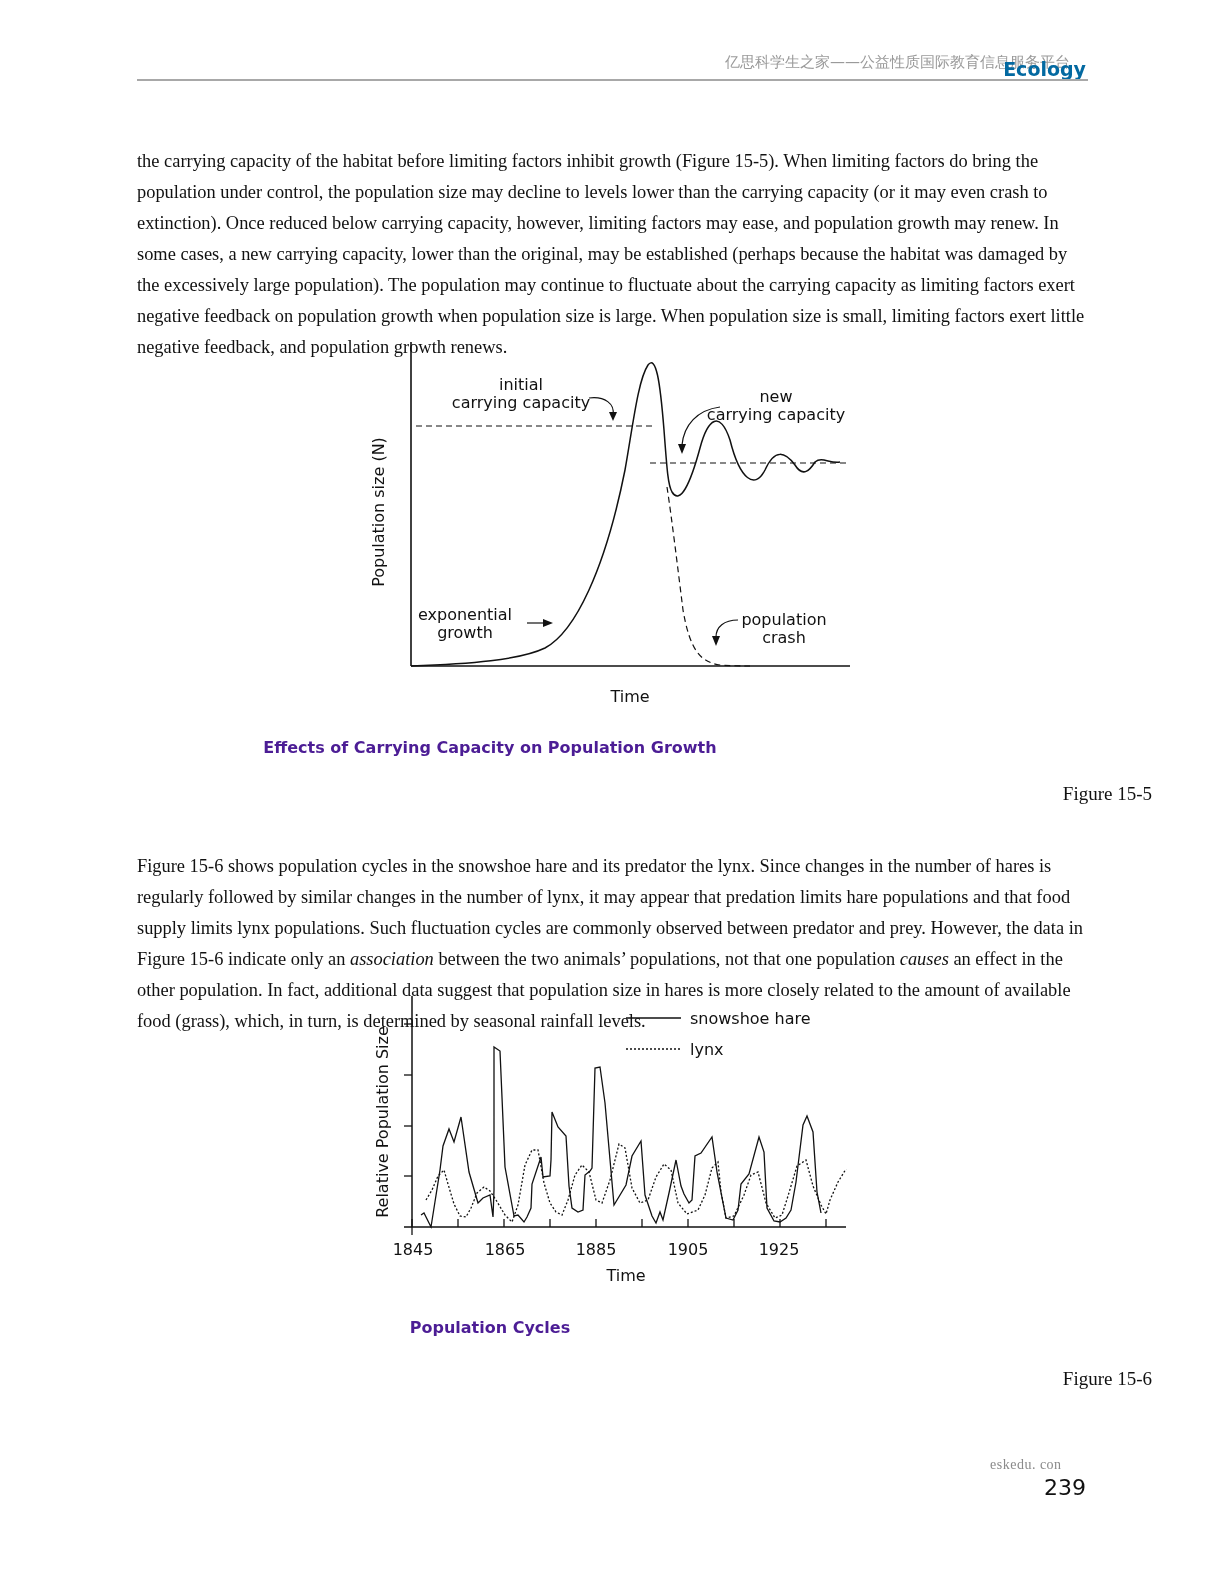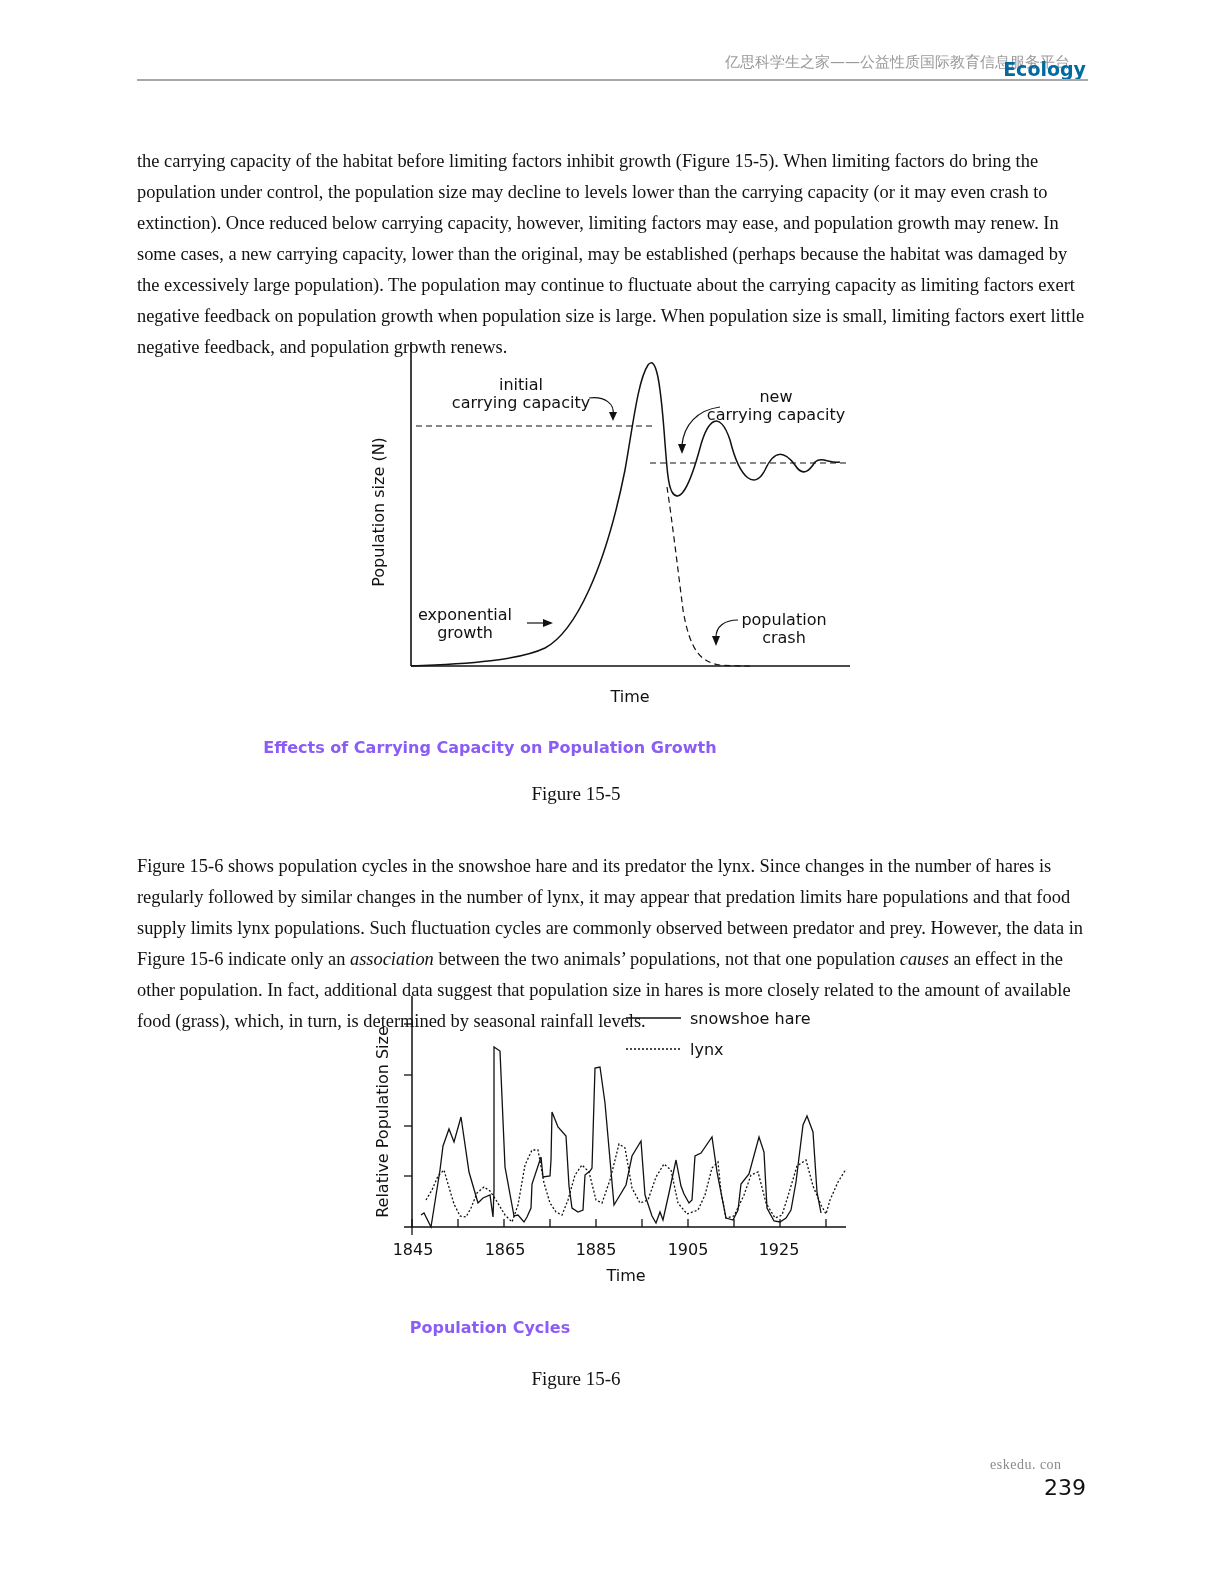--- a/index.html
+++ b/index.html
@@ -5,22 +5,22 @@
   html, body { margin: 0; padding: 0; background: #ffffff; }
   body { width: 1224px; height: 1584px; position: relative; overflow: hidden; font-family: "Liberation Serif", serif; color: #111; }
   .header-watermark { position: absolute; left: 660px; top: 53px; width: 410px; font-family: "DejaVu Sans", sans-serif; font-size: 15px; color: #9a9a9a; text-align: right; white-space: nowrap; }
   .header-section { position: absolute; right: 138px; top: 58px; font-family: "DejaVu Sans", sans-serif; font-weight: bold; font-size: 19px; color: #0369a1; }
   .header-rule { position: absolute; left: 137px; top: 79px; width: 951px; height: 2px; background: #a8a8a8; }
   .para { position: absolute; left: 137px; width: 952px; font-size: 18.4px; line-height: 31px; text-align: left; color: #111; }
   .para-1 { top: 146px; }
   .para-2 { top: 851px; }
   .para p { margin: 0; }
   .fig-svg { position: absolute; left: 0; top: 0; }
-  .fig-title { position: absolute; left: 0; width: 980px; text-align: center; font-family: "DejaVu Sans", sans-serif; font-weight: bold; font-size: 16px; color: #8b5cf6; }
-  .fig-caption { position: absolute; left: 0; width: 1152px; text-align: center; font-size: 19px; color: #111; }
+  .fig-title { position: absolute; left: 0; width: 980px; text-align: center; font-family: "DejaVu Sans", sans-serif; font-weight: bold; font-size: 16px; color: #4c1d95; }
+  .fig-caption { position: absolute; left: 0; width: 1152px; text-align: right; font-size: 19px; color: #111; }
   .footer-watermark { position: absolute; left: 990px; top: 1457px; font-family: Liberation Serif, serif; font-size: 14px; color: #8a8a8a; letter-spacing: 0.5px; }
   .page-number { position: absolute; right: 138px; top: 1475px; font-family: "DejaVu Sans", sans-serif; font-weight: normal; font-size: 22px; color: #111; }
   svg text { font-family: "DejaVu Sans", sans-serif; fill: #111; }
 </style>
 </head>
 <body>
 
 <div class="header-watermark">亿思科学生之家——公益性质国际教育信息服务平台</div>
 <div class="header-section">Ecology</div>
 <div class="header-rule"></div>

